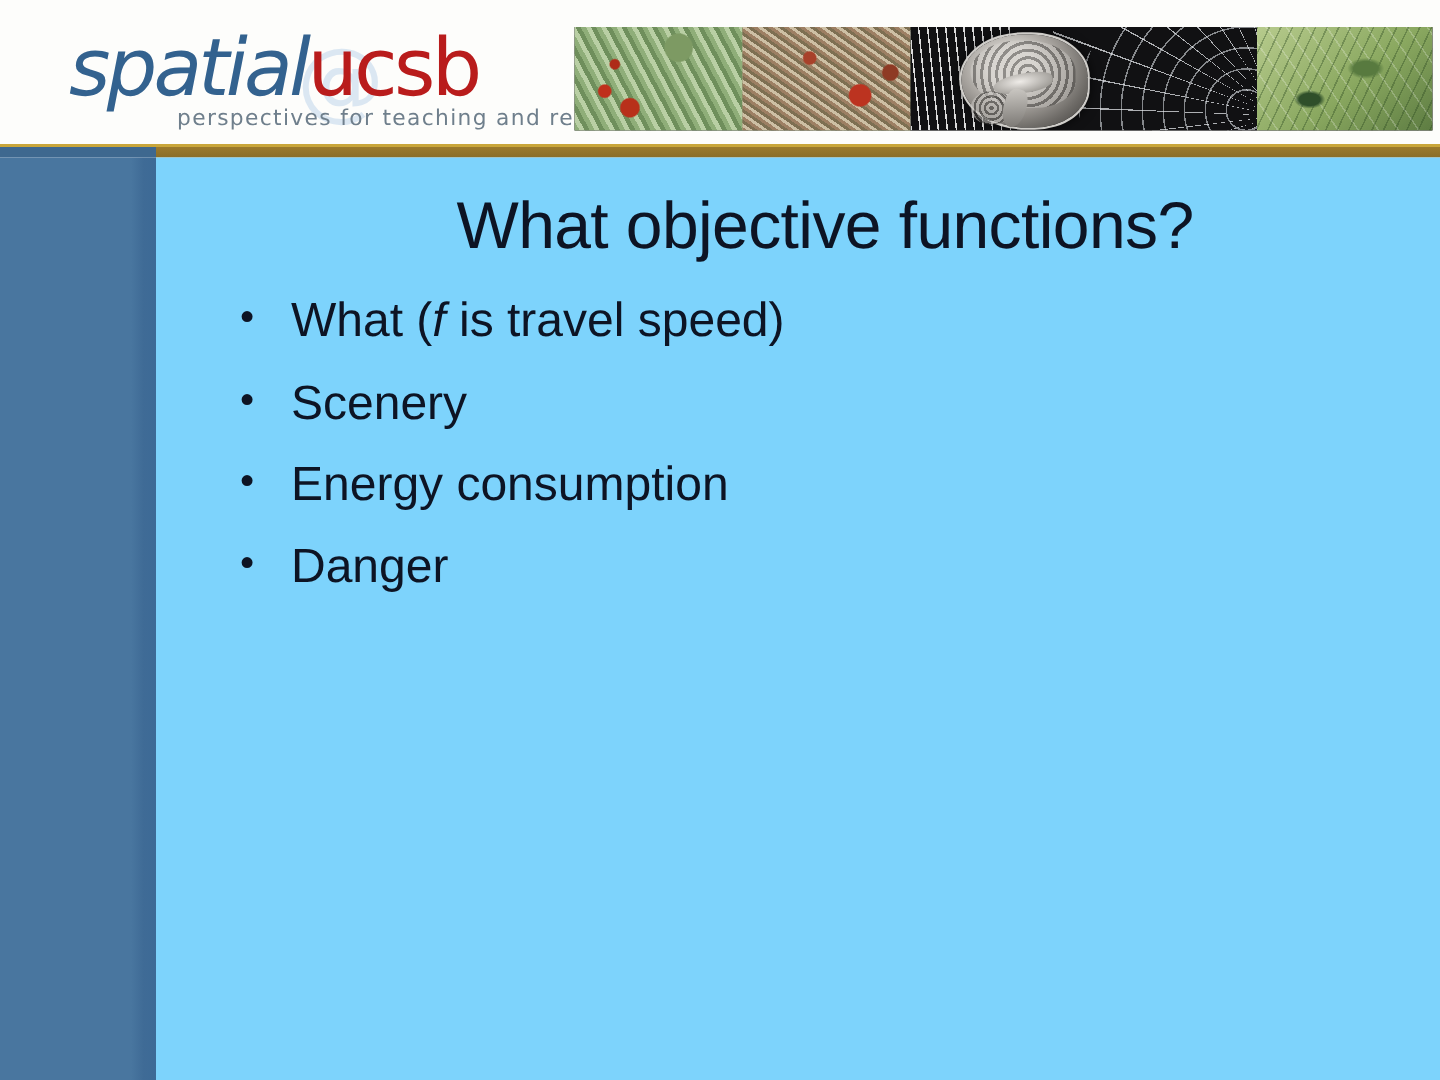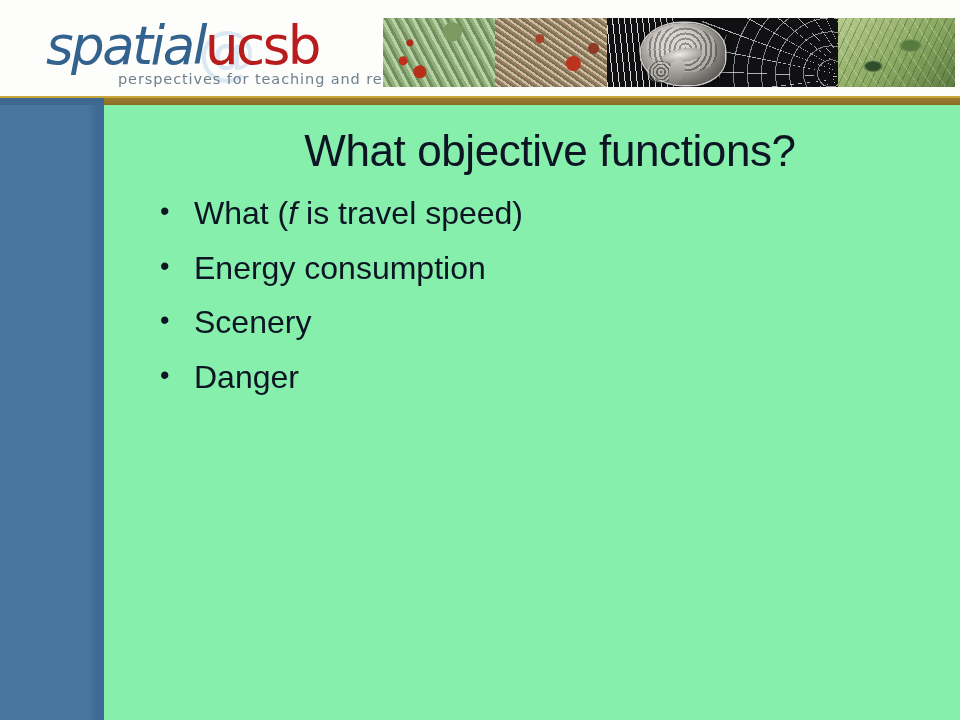--- a/index.html
+++ b/index.html
@@ -133,21 +133,21 @@
     background:#3e688f;
   }
 
   
   .sidebar{
     position:absolute;left:0;top:105px;width:104px;height:615px;
     background:linear-gradient(90deg,#49769f 0%,#49769f 84%,#3f6b96 92%,#3d6a96 100%);
   }
   .stage{
     position:absolute;left:104px;top:105px;width:856px;height:615px;
-    background:#86efac;
+    background:#7dd3fc;
   }
 
   .title{
     position:absolute;left:96px;top:20px;width:700px;
     font-size:44px;line-height:52px;
     color:#0d1424;letter-spacing:-0.4px;
     text-align:center;white-space:nowrap;
   }
 
   .bullets{
@@ -203,20 +203,20 @@
   <div class="bar-navy"></div>
   <div class="bar-gold"></div>
 
   <div class="sidebar"></div>
 
   <div class="stage">
     <div class="title">What objective functions?</div>
 
     <ul class="bullets">
       <li><span>What (</span><i>f</i><span> is travel speed)</span></li>
+      <li><span>Scenery</span></li>
       <li><span>Energy consumption</span></li>
-      <li><span>Scenery</span></li>
       <li><span>Danger</span></li>
     </ul>
 
   </div>
 
 </div>
 
 </body></html>

